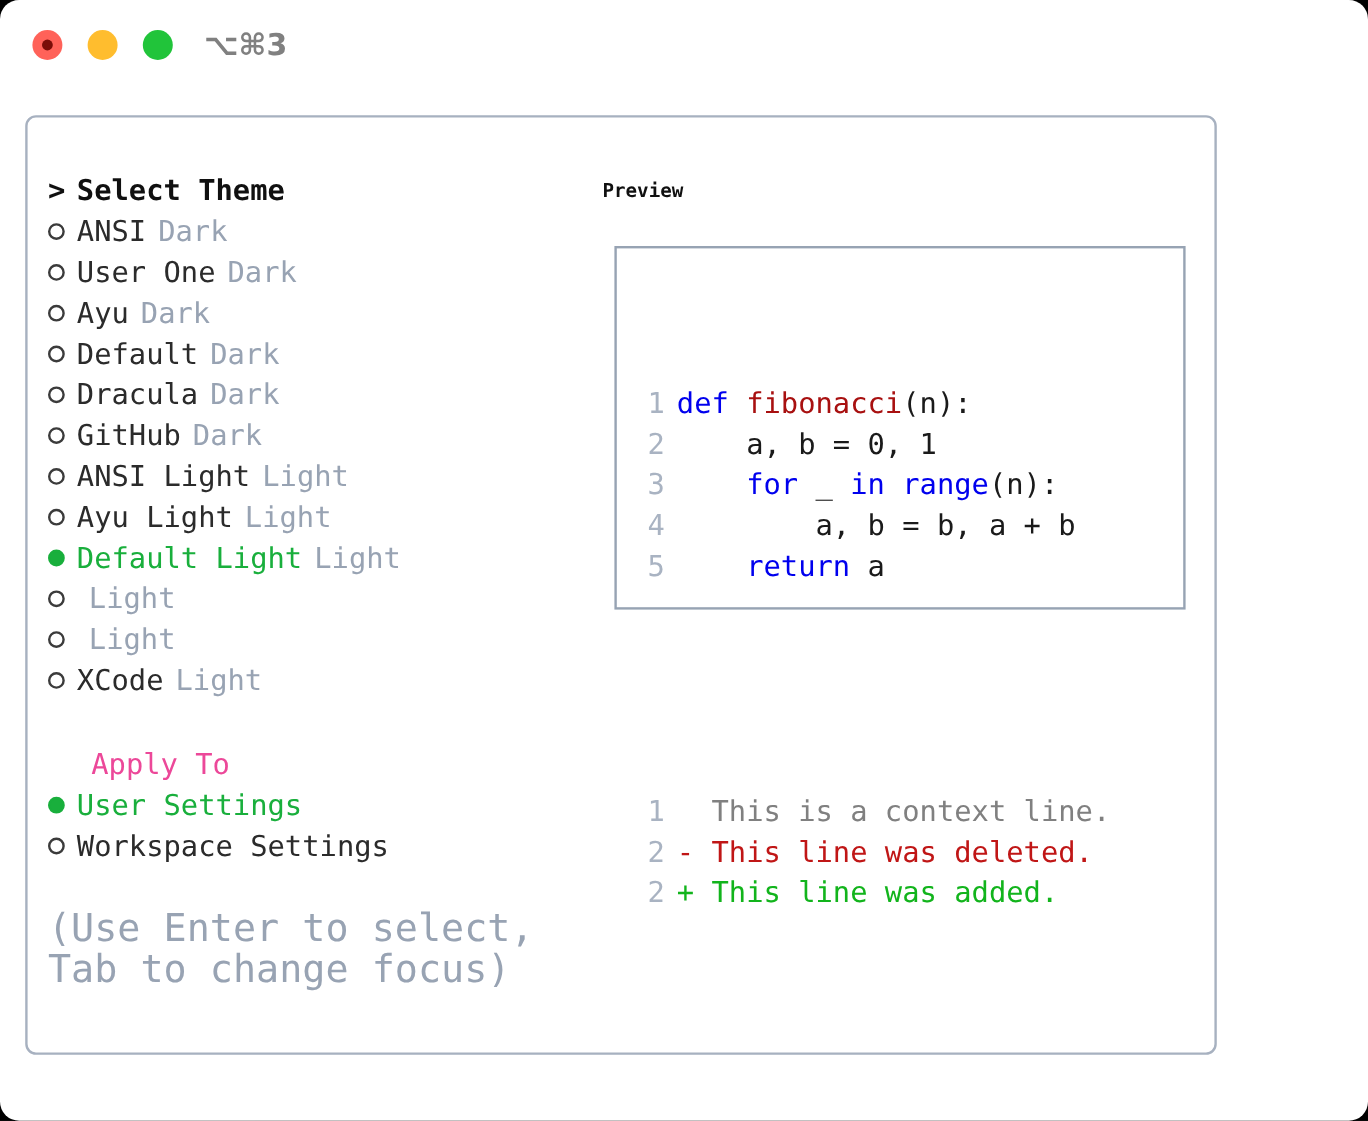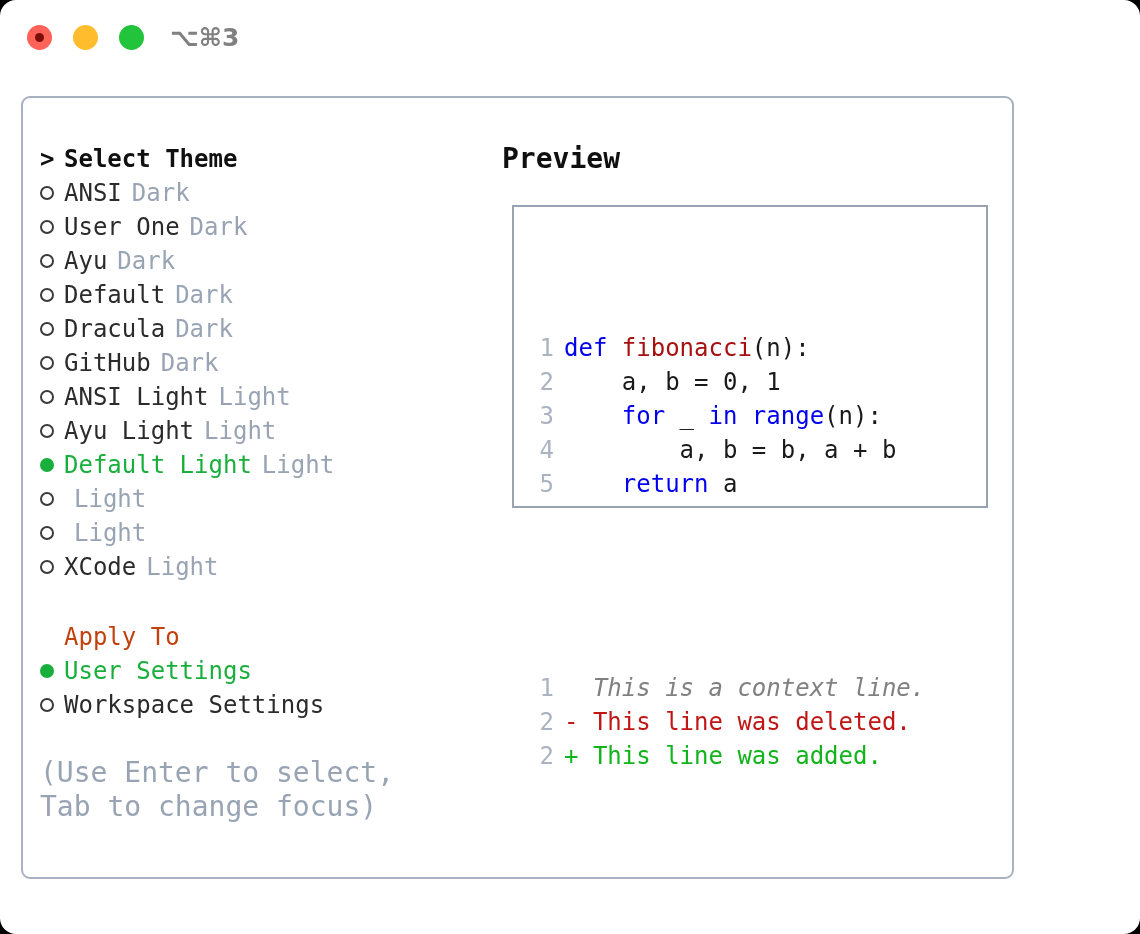--- a/index.html
+++ b/index.html
@@ -134,79 +134,79 @@
     top: -1px;
   }
   .radio-off { border: 2px solid #3b3b3b; background: transparent; }
   .radio-on  { background: #19af3c; border: 2px solid #19af3c; }
 
   .label     { color: #2b2b2b; }
   .label.sel { color: #19af3c; }
   .variant   { color: #98a3b3; margin-left: 10px; }
 
   .applyto-head {
-    margin-left: 24px;
-    color: #c2410c;
+    margin-left: 36px;
+    color: #ec4899;
     font-weight: normal;
   }
 
   .spacer-lg { height: 36px; }
   .spacer-md { height: 34px; }
 
   .hint {
     color: #98a3b3;
-    font-size: 28px;
+    font-size: 32px;
     line-height: 34px;
     font-family: "DejaVu Sans Mono", "Liberation Mono", monospace;
     width: 420px;
   }
 
   
   .right-col {
     position: absolute;
     left: 479px; top: 44px;
   }
   .preview-title {
     font-family: "DejaVu Sans Mono", "Liberation Mono", monospace;
-    font-size: 28px;
+    font-size: 16px;
     font-weight: bold;
     color: #101010;
     line-height: 34px;
   }
 
   .preview-box {
     position: absolute;
     left: 489px; top: 107px;
     width: 476px;
     height: 303px;
     border: 2px solid #97a3b3;
     box-sizing: border-box;
     background: #ffffff;
   }
 
   .code {
     position: absolute;
-    left: 12px; top: 56px;
+    left: 12px; top: 44px;
     font-family: "DejaVu Sans Mono", "Liberation Mono", monospace;
     font-size: 24px;
     line-height: 34px;
     white-space: pre;
   }
   .code-line { white-space: pre; height: 34px; }
   .ln {
     display: inline-block;
     width: 28px;
     text-align: right;
     color: #a9b3c2;
     margin-right: 10px;
   }
   .kw    { color: #0000ee; }
   .fn    { color: #a81010; }
   .plain { color: #1a1a1a; }
-  .ctx   { color: #808080; font-style: italic; }
+  .ctx   { color: #808080; }
   .del   { color: #c01616; }
   .add   { color: #12b41c; text-align: center; }
   .gap   { height: 34px; }
 </style>
 </head>
 <body>
 
 <div class="window">
 
   <div class="titlebar">

